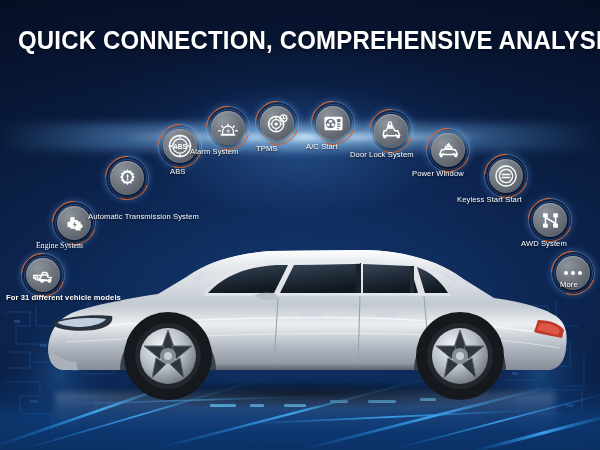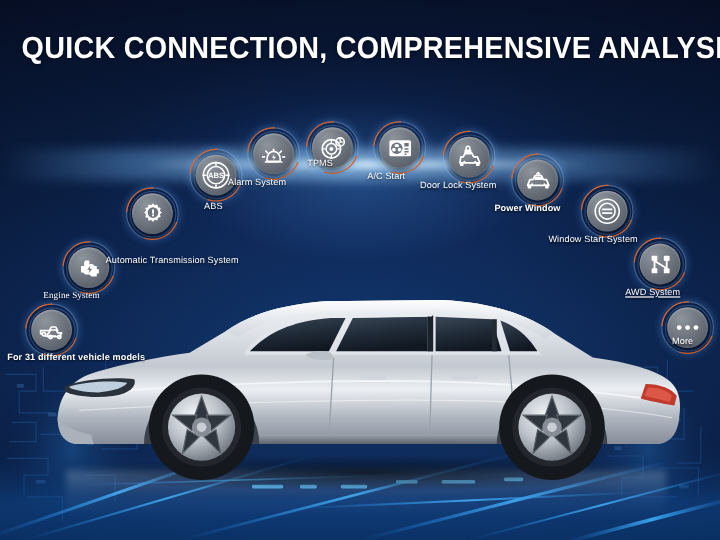--- a/index.html
+++ b/index.html
@@ -417,21 +417,21 @@
               <path d="M10.6 17.6v3"></path>
             <path d="M2.6 12.6h3"></path>
               <path d="M15.6 12.6h3"></path>
           </g>
           <circle cx="18.2" cy="6.6" r="3.6" fill="none" stroke="#fff" stroke-width="1.4"></circle>
           <path d="M18.2 4.2v2.4h1.8" stroke="#fff" stroke-width="1.2" fill="none" stroke-linecap="round"></path>
         </svg>
       </div>
     </div>
   </div>
-  <div class="label" style="left:256px; top:131px;">TPMS</div>
+  <div class="label" style="left:256px; top:144px;">TPMS</div>
 
   <div class="feat" style="left:316px; top:106px;">
     <div class="badge">
       <div class="ring-outer"></div>
       <div class="ring-mid"></div>
       <div class="arc-orange-tl"></div>
       <div class="arc-orange-br"></div>
       <div class="disc">
         <svg width="23" height="23" viewBox="0 0 24 24">
           <rect x="2.6" y="5" width="18.8" height="14" rx="1.6" fill="#fff"></rect>
@@ -488,62 +488,62 @@
           <path d="M18.8 16.2v2h1.6v-2"></path>
           <circle cx="6.6" cy="15.2" r="0.9" fill="#fff" stroke="none"></circle>
           <circle cx="17.4" cy="15.2" r="0.9" fill="#fff" stroke="none"></circle>
           <rect x="8.6" y="8.8" width="7" height="2.6" rx="0.5" fill="#fff" stroke="none"></rect>
           <path d="M12 7.4V5.2" stroke-width="1.2"></path>
           <path d="M10.6 6.2L12 4.9l1.4 1.3" stroke-width="1.2"></path>
         </svg>
       </div>
     </div>
   </div>
-  <div class="label" style="left:412px; top:169px;font-weight:bold;">Power Window</div>
+  <div class="label" style="left:412px; top:169px;">Power Window</div>
 
   <div class="feat" style="left:489px; top:159px;">
     <div class="badge">
       <div class="ring-outer"></div>
       <div class="ring-mid"></div>
       <div class="arc-orange-tl"></div>
       <div class="arc-orange-br"></div>
       <div class="disc">
         <svg width="26" height="26" viewBox="0 0 26 26">
           <circle cx="13" cy="13" r="10" fill="none" stroke="#fff" stroke-width="1.3"></circle>
           <circle cx="13" cy="13" r="6.6" fill="none" stroke="#fff" stroke-width="1.3"></circle>
           <g stroke="#fff" stroke-width="1.5" stroke-linecap="round">
             <path d="M9.3 11.4h7.4"></path>
             <path d="M9.3 14.6h7.4"></path>
           </g>
         </svg>
       </div>
     </div>
   </div>
-  <div class="label" style="left:457px; top:195px;">Window Start System</div>
+  <div class="label" style="left:457px; top:195px;">Keyless Start Start</div>
 
   <div class="feat" style="left:533px; top:203px;">
     <div class="badge">
       <div class="ring-outer"></div>
       <div class="ring-mid"></div>
       <div class="arc-orange-tl"></div>
       <div class="arc-orange-br"></div>
       <div class="disc">
         <svg width="23" height="23" viewBox="0 0 24 24" stroke="#fff" fill="none" stroke-width="1.6" stroke-linecap="round">
           <rect x="4.2" y="4.4" width="5" height="4.4" rx="0.8" fill="#fff" stroke="none"></rect>
           <rect x="14.8" y="4.4" width="5" height="4.4" rx="0.8" fill="#fff" stroke="none"></rect>
           <rect x="4.2" y="15.2" width="5" height="4.4" rx="0.8" fill="#fff" stroke="none"></rect>
           <rect x="14.8" y="15.2" width="5" height="4.4" rx="0.8" fill="#fff" stroke="none"></rect>
           <path d="M6.7 8.8v6.4"></path>
           <path d="M17.3 8.8v6.4"></path>
           <path d="M6.9 8.9L17.1 15.1"></path>
         </svg>
       </div>
     </div>
   </div>
-  <div class="label" style="left:521px; top:239px;text-decoration:underline;">AWD System</div>
+  <div class="label" style="left:521px; top:239px;">AWD System</div>
 
   <div class="feat" style="left:556px; top:256px;">
     <div class="badge">
       <div class="ring-outer"></div>
       <div class="ring-mid"></div>
       <div class="arc-orange-tl"></div>
       <div class="arc-orange-br"></div>
       <div class="disc">
         <div class="dots">
           <i></i>

